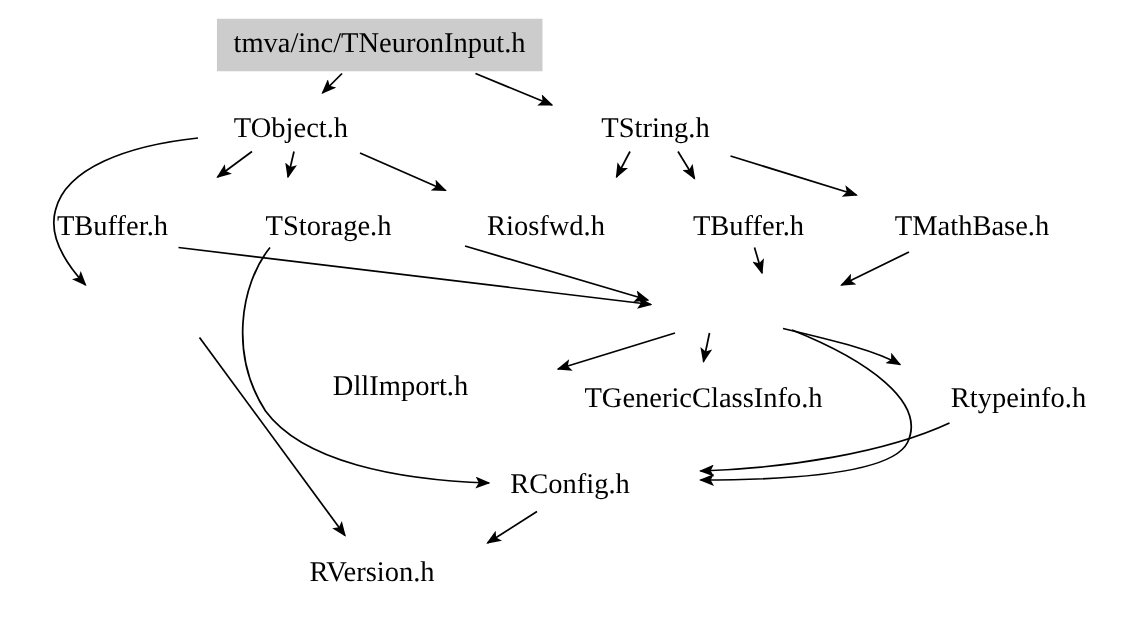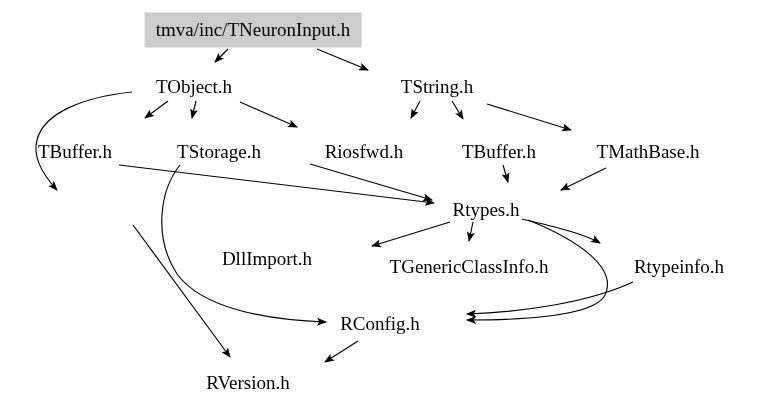--- a/index.html
+++ b/index.html
@@ -108,21 +108,20 @@
 
   <div class="node node-plain" style="left:219px; top:151px;">TStorage.h</div>
 
   <div class="node node-plain" style="left:364px; top:151px;">Riosfwd.h</div>
 
   <div class="node node-plain" style="left:499px; top:151px;">TBuffer.h</div>
 
   <div class="node node-plain" style="left:648px; top:151px;">TMathBase.h</div>
 
 
-  <div class="node node-plain" style="left:486px; top:209px;">Rtypes.h</div>
 
   <div class="node node-plain" style="left:267px; top:258px;">DllImport.h</div>
 
   <div class="node node-plain" style="left:679px; top:266px;">Rtypeinfo.h</div>
 
   <div class="node node-plain" style="left:469px; top:266px;">TGenericClassInfo.h</div>
 
   <div class="node node-plain" style="left:380px; top:323px;">RConfig.h</div>
 
   <div class="node node-plain" style="left:248px; top:382px;">RVersion.h</div>

